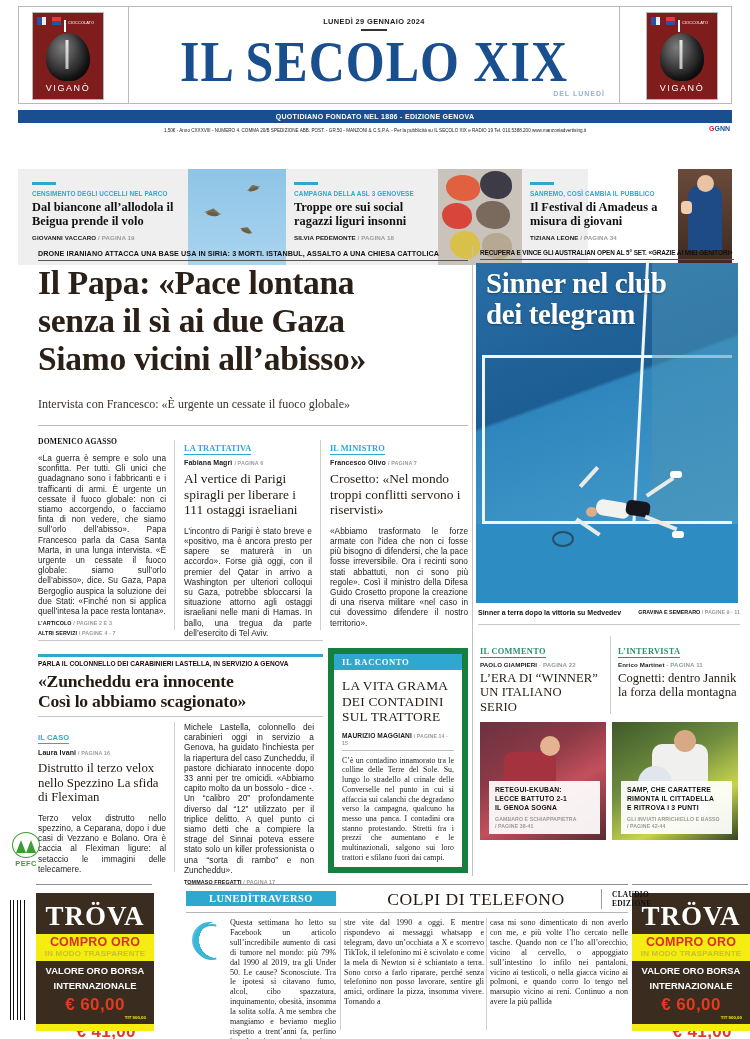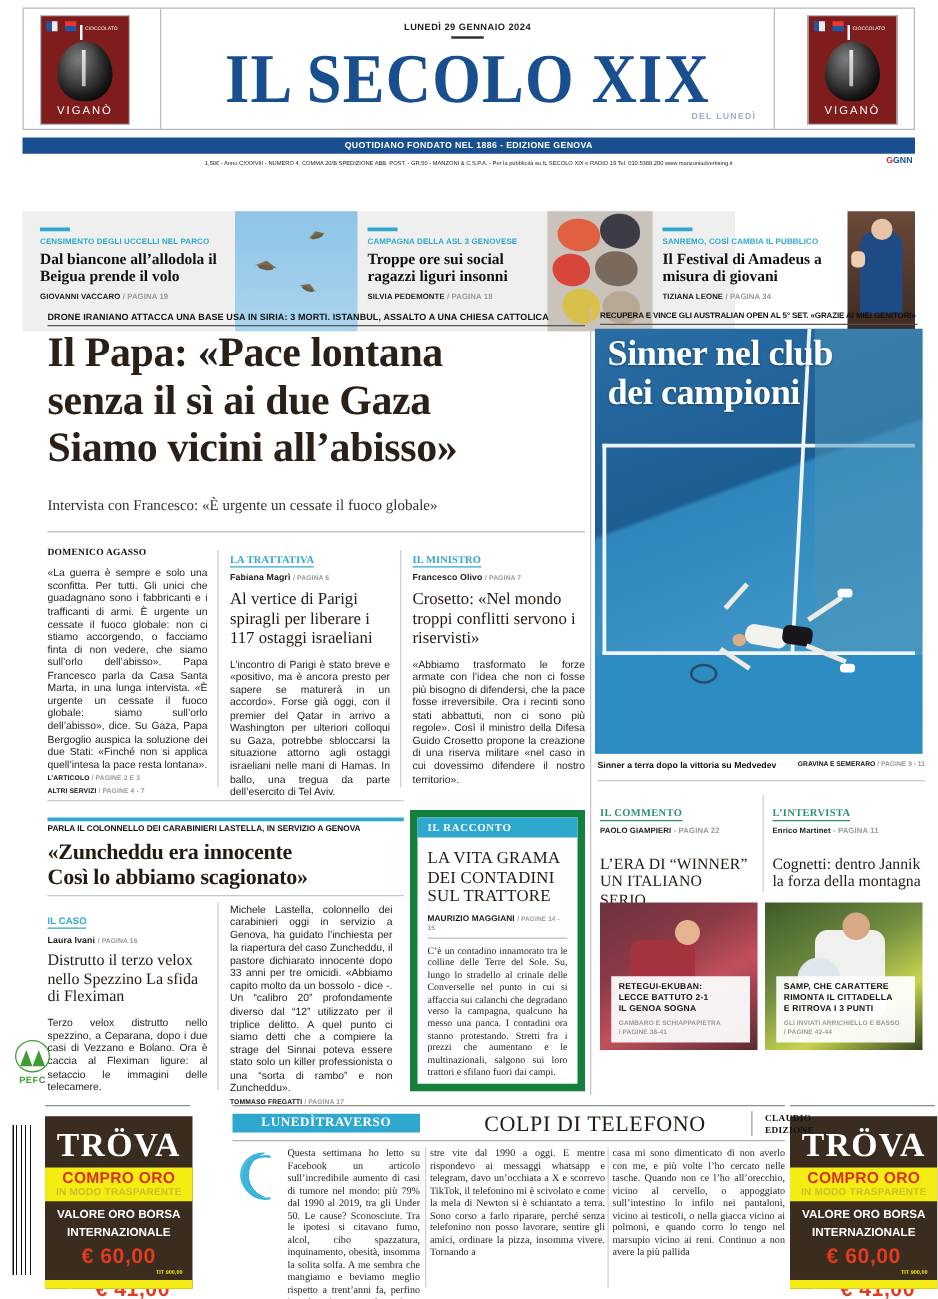--- a/index.html
+++ b/index.html
@@ -206,21 +206,21 @@
 
   .rbox { position:absolute; }
   .rbox .k {
     font-family:"Liberation Serif", serif; font-weight:bold; font-size:8.4px;
     color:#2e8f6e; border-bottom:1px solid #2e8f6e; display:inline-block;
     letter-spacing:.3px; padding-bottom:1px;
   }
   .rbox .b { margin-top:3px; }
   .rbox .h {
     font-family:"Liberation Serif", serif; font-size:12.6px; line-height:14.4px;
-    color:#241a12; margin-top:16px;
+    color:#241a12; margin-top:3px;
   }
   .rbox .h.caps { font-variant: small-caps; letter-spacing:.1px; }
 
   .sportcard { position:absolute; width:126px; height:118px; overflow:hidden; }
   .sportcard .pic { position:absolute; inset:0; }
   .sc-genoa { background:linear-gradient(150deg,#6d3140 0%, #8c3a46 35%, #c2505c 60%, #5c2a34 100%); }
   .sc-samp { background:linear-gradient(150deg,#3f5a2a 0%, #6f8c3f 40%, #c8d44e 70%, #33461f 100%); }
   .sportcard .lbl {
     position:absolute; left:9px; right:6px; bottom:6px; background:rgba(255,255,255,.93);
     padding:5px 5px 5px 6px;
@@ -486,21 +486,21 @@
       <span class="pg">/ PAGINE 4 - 7</span>
     </div>
   </div>
 
   <div class="col" style="left:184px; width:128px;">
     <div class="kicker col-kicker-box serif" style="font-family:'Liberation Serif',serif;">LA TRATTATIVA</div>
     <div class="byline" style="margin-top:4px; font-size:7px;">
       <span>Fabiana Magrì</span>
       <span class="pg" style="font-size:5.4px;">/ PAGINA 6</span>
     </div>
-    <div class="col-head">Al vertice di Parigi spiragli per liberare i 117 ostaggi israeliani</div>
+    <div class="col-head">Al vertice di Parigi spiragli per liberare i 111 ostaggi israeliani</div>
     <div class="col-body" style="margin-top:8px;">L’incontro di Parigi è stato breve e «positivo, ma è ancora presto per sapere se maturerà in un accordo». Forse già oggi, con il premier del Qatar in arrivo a Washington per ulteriori colloqui su Gaza, potrebbe sbloccarsi la situazione attorno agli ostaggi israeliani nelle mani di Hamas. In ballo, una tregua da parte dell’esercito di Tel Aviv.</div>
   </div>
 
   <div class="col" style="left:330px; width:138px;">
     <div class="kicker col-kicker-box serif" style="font-family:'Liberation Serif',serif;">IL MINISTRO</div>
     <div class="byline" style="margin-top:4px; font-size:7px;">
       <span>Francesco Olivo</span>
       <span class="pg" style="font-size:5.4px;">/ PAGINA 7</span>
     </div>
     <div class="col-head">Crosetto: «Nel mondo troppi conflitti servono i riservisti»</div>
@@ -527,21 +527,21 @@
     <div style="position:absolute; left:98px; top:262px; width:28px; height:4px; background:#eceae4; transform:rotate(34deg);"></div>
     <div style="position:absolute; left:168px; top:222px; width:32px; height:4px; background:#eceae4; transform:rotate(-34deg);"></div>
     <div style="position:absolute; left:168px; top:258px; width:34px; height:4px; background:#eceae4; transform:rotate(22deg);"></div>
     <div style="position:absolute; left:194px; top:208px; width:12px; height:7px; background:#fff; border-radius:3px;"></div>
     <div style="position:absolute; left:196px; top:268px; width:12px; height:7px; background:#fff; border-radius:3px;"></div>
     <div style="position:absolute; left:76px; top:268px; width:22px; height:16px; border:2px solid #243f55; border-radius:50%; opacity:.8;"></div>
   </div>
 
   <div class="sin-head">
     <div>Sinner nel club</div>
-    <div>dei campioni</div>
+    <div>dei telegram</div>
   </div>
 
   <div class="sin-cap">
     <span class="src">
       <span>GRAVINA E SEMERARO</span>
       <span class="pg">/ PAGINE 9 - 11</span>
     </span>
     <span>Sinner a terra dopo la vittoria su Medvedev</span>
   </div>
 

